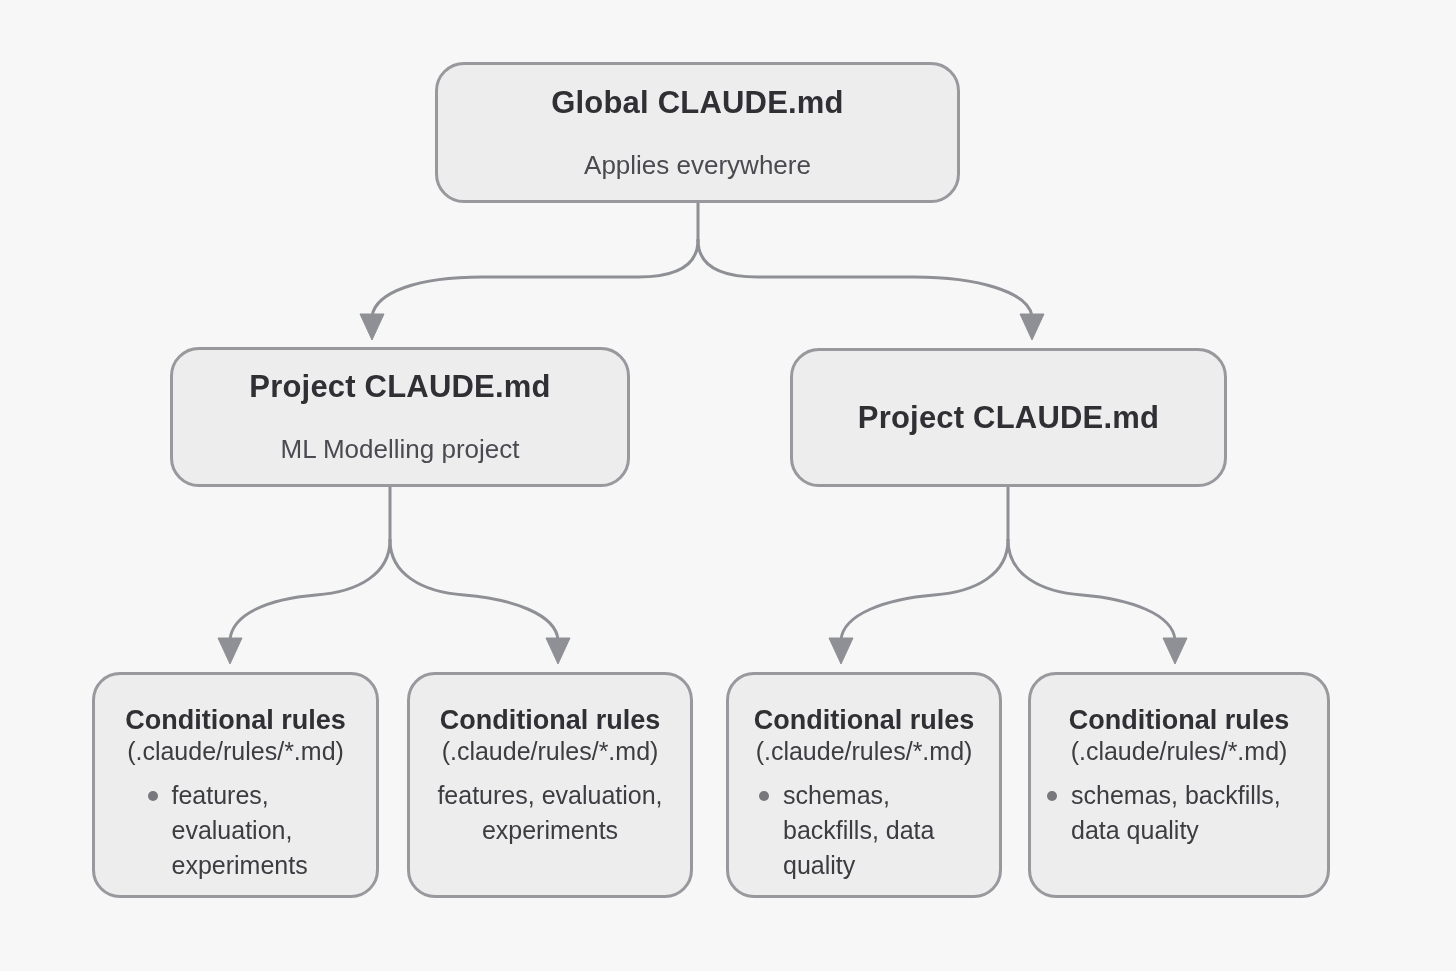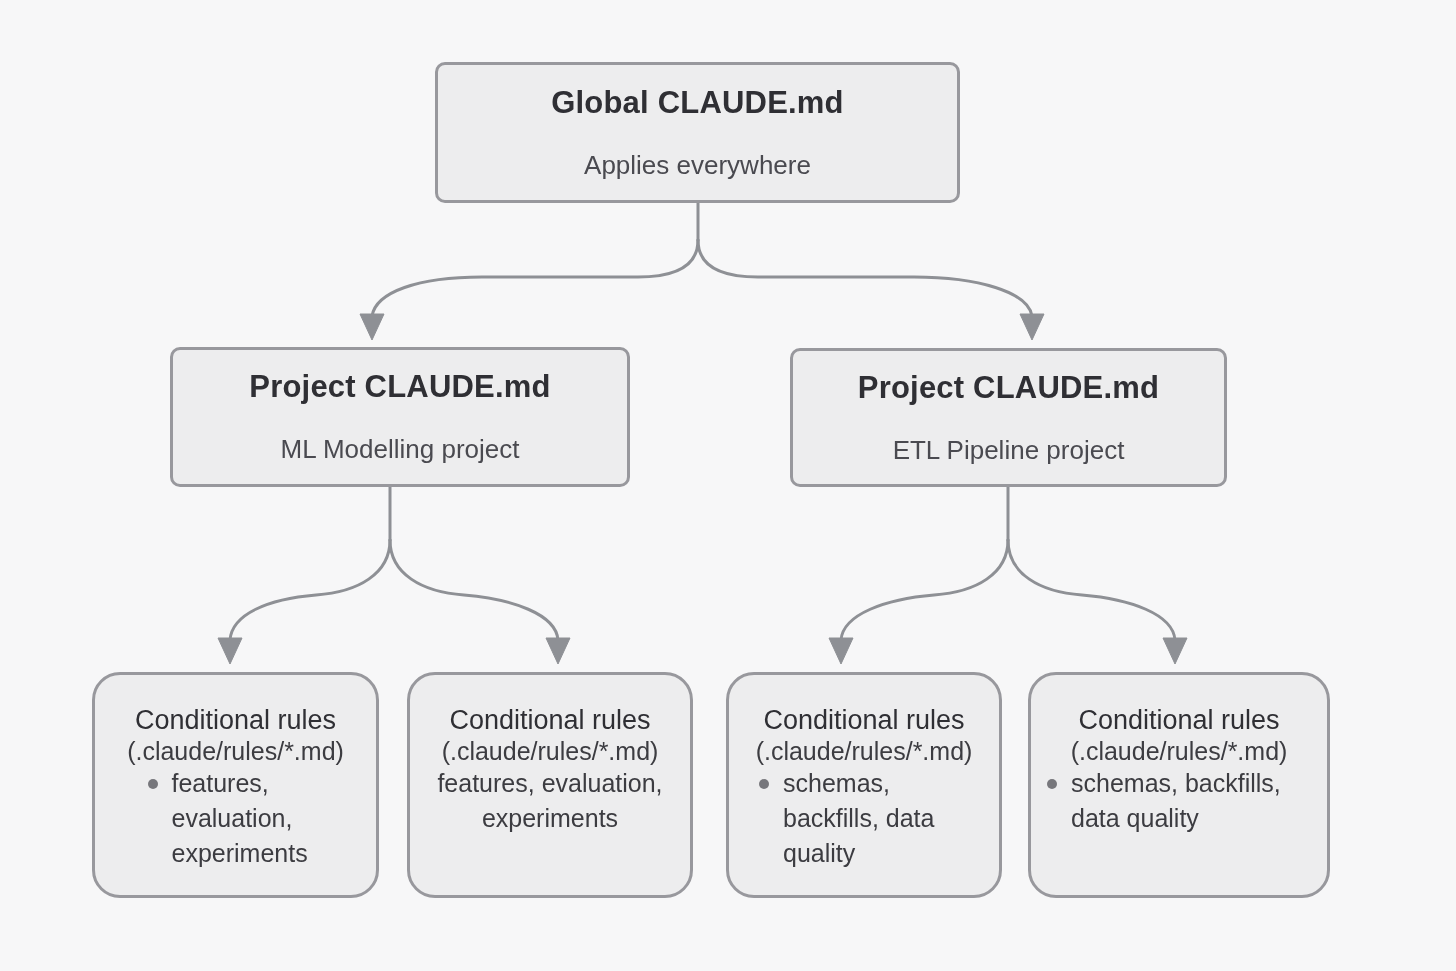--- a/index.html
+++ b/index.html
@@ -37,21 +37,21 @@
   .connectors polygon {
     fill: #8e9095;
     stroke: #8e9095;
     stroke-width: 1;
     stroke-linejoin: round;
   }
   .node {
     position: absolute;
     background: #ededee;
     border: 3px solid #98989d;
-    border-radius: 10px;
+    border-radius: 29px;
     box-sizing: border-box;
     display: flex;
     flex-direction: column;
     align-items: center;
     justify-content: center;
     text-align: center;
   }
   .node-title {
     font-size: 31px;
     font-weight: 700;
@@ -72,30 +72,31 @@
     position: absolute;
     background: #ededee;
     border: 3px solid #98989d;
     border-radius: 28px;
     box-sizing: border-box;
     padding: 30px 16px 20px 16px;
     text-align: center;
   }
   .rule-node .rule-title {
     font-size: 27px;
-    font-weight: 400;
+    font-weight: 700;
     color: #2f2f34;
   }
   .rule-node .rule-path {
     font-size: 25px;
     font-weight: 400;
     color: #3c3c41;
     margin-top: 1px;
   }
   .rule-items {
+    margin-top: 12px;
     display: flex;
     justify-content: center;
     align-items: flex-start;
     gap: 14px;
   }
   .bullet-dot {
     width: 10px;
     height: 10px;
     border-radius: 50%;
     background: #77777c;
@@ -153,21 +154,20 @@
     <div class="node-subtitle">Applies everywhere</div>
   </div>
 
   <div class="node proj-a">
     <div class="node-title">Project CLAUDE.md</div>
     <div class="node-subtitle">ML Modelling project</div>
   </div>
 
   <div class="node proj-b">
     <div class="node-title">Project CLAUDE.md</div>
-    <div class="node-subtitle">ETL Pipeline project</div>
   </div>
 
   <div class="rule-node rule-1">
     <div class="rule-title">Conditional rules</div>
     <div class="rule-path">(.claude/rules/*.md)</div>
     <div class="rule-items">
       <span class="bullet-dot"></span>
       <span class="rule-items-text">features, evaluation, experiments</span>
     </div>
   </div>

